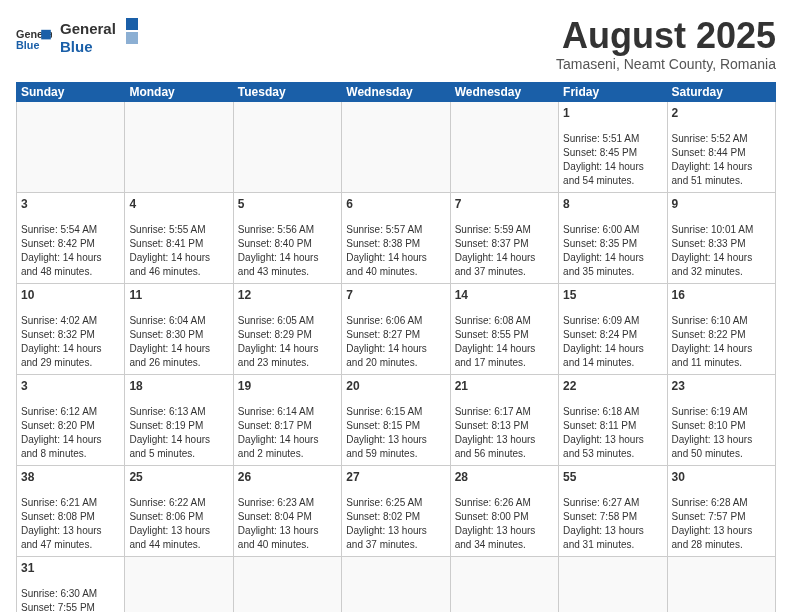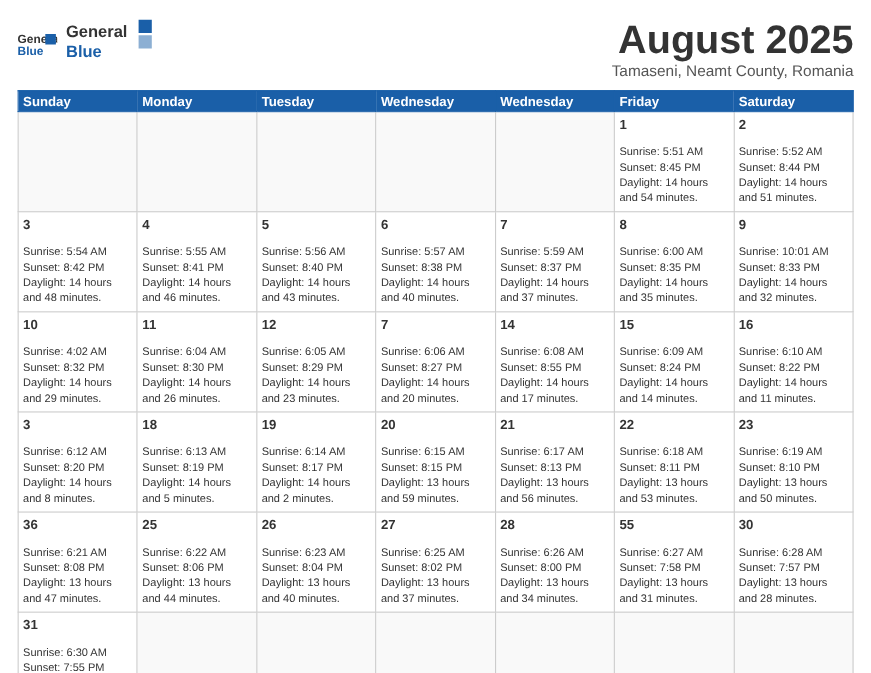--- a/index.html
+++ b/index.html
@@ -262,21 +262,21 @@
         </td>
         <td>
           <span class="day-number">23</span>
           <div class="day-info">Sunrise: 6:19 AM
 Sunset: 8:10 PM
 Daylight: 13 hours and 50 minutes.</div>
         </td>
       </tr>
       <tr>
         <td>
-          <span class="day-number">36</span>
+          <span class="day-number">38</span>
           <div class="day-info">Sunrise: 6:21 AM
 Sunset: 8:08 PM
 Daylight: 13 hours and 47 minutes.</div>
         </td>
         <td>
           <span class="day-number">25</span>
           <div class="day-info">Sunrise: 6:22 AM
 Sunset: 8:06 PM
 Daylight: 13 hours and 44 minutes.</div>
         </td>

